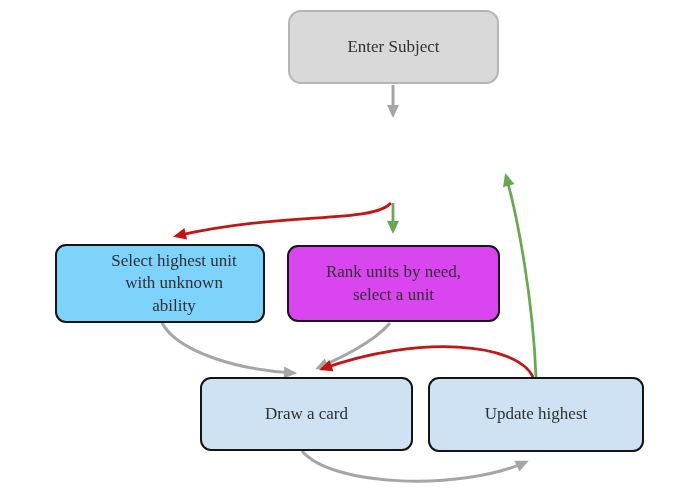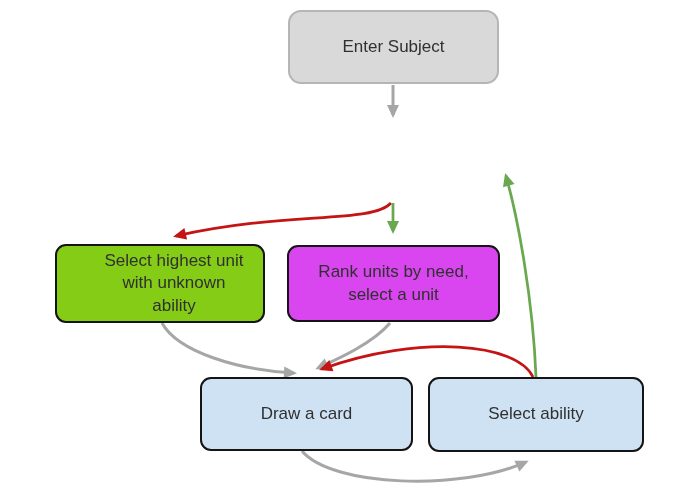--- a/index.html
+++ b/index.html
@@ -26,28 +26,29 @@
     align-items: center;
     justify-content: center;
     text-align: center;
     box-sizing: border-box;
     border-radius: 11px;
     color: #303030;
     font-size: 17px;
     line-height: 1.3;
     white-space: pre-line;
     padding: 4px 8px;
+    font-family: Liberation Serif, serif;
   }
   .node--start {
     background: #d9d9d9;
     border: 2px solid #b5b5b5;
     border-radius: 13px;
   }
   .node--blue  { background: #cfe2f3; border: 2.5px solid #141414; }
-  .node--pink  { background: #84cc16; border: 2.5px solid #141414; padding-left: 36px; }
+  .node--pink  { background: #7dd3fc; border: 2.5px solid #141414; padding-left: 36px; }
   .node--green { background: #d946ef; border: 2.5px solid #141414; }
 
   #n-enter  { left: 288px; top: 10px;  width: 211px; height: 74px; }
   #n-search { left: 287px; top: 128px; width: 212px; height: 75px; }
   #n-select { left: 55px;  top: 244px; width: 210px; height: 79px; }
   #n-rank   { left: 287px; top: 245px; width: 213px; height: 77px; }
   #n-show   { left: 200px; top: 377px; width: 213px; height: 74px; }
   #n-update { left: 428px; top: 377px; width: 216px; height: 75px; }
 </style>
 </head>
@@ -99,16 +100,16 @@
   <div id="n-rank" class="node node--green">
     <span>Rank units by need,
 select a unit</span>
   </div>
 
   <div id="n-show" class="node node--blue">
     <span>Draw a card</span>
   </div>
 
   <div id="n-update" class="node node--blue">
-    <span>Select ability</span>
+    <span>Update highest</span>
   </div>
 
 </div>
 
 </body></html>

